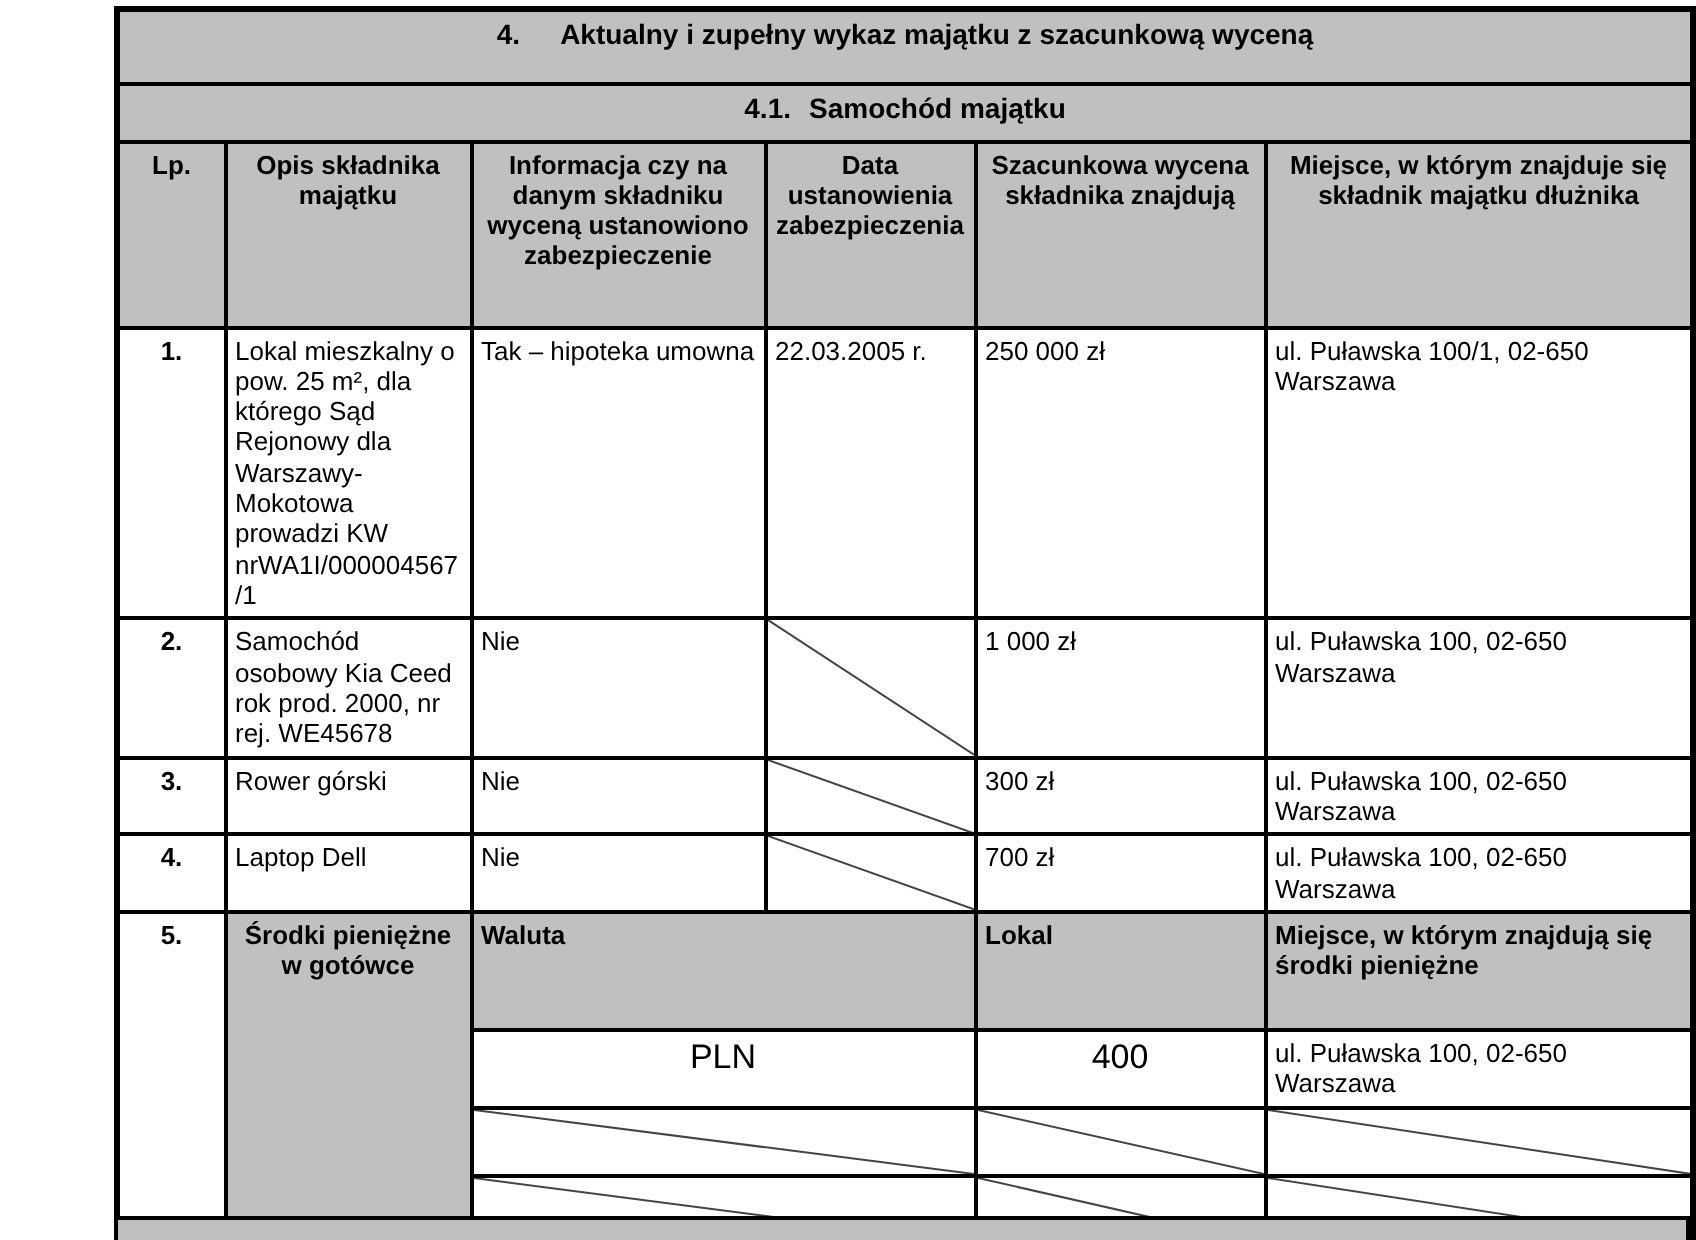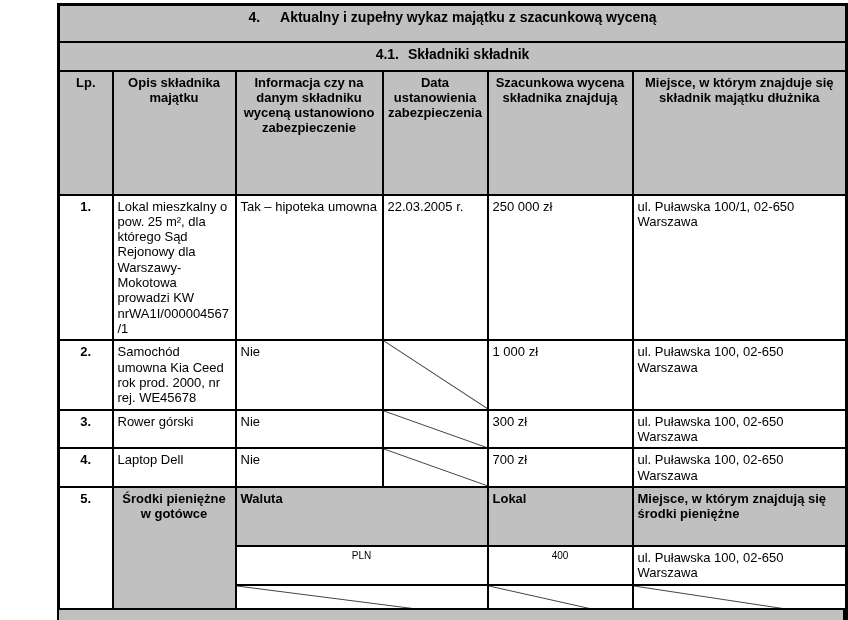--- a/index.html
+++ b/index.html
@@ -62,21 +62,21 @@
     padding-top: 6px;
   }
   .sub-hdr {
     font-weight: bold;
     text-align: left;
     padding-top: 7px;
   }
   .big-val {
     text-align: center;
     vertical-align: middle;
-    font-size: 10px;
+    font-size: 17px;
     padding: 2px 4px;
   }
   .diag-cell { position: relative; padding: 0; }
   .diag-cell svg {
     position: absolute;
     left: 0; top: 0;
     width: 100%; height: 100%;
     display: block;
   }
   .next-section-bar {
@@ -113,46 +113,46 @@
             <span>4.</span>
             <span>Aktualny i zupełny wykaz majątku z szacunkową wyceną</span>
           </span>
         </td>
       </tr>
 
       <tr style="height:29px">
         <td colspan="6" class="gray title-cell">
           <span class="subtitle-inner">
             <span>4.1.</span>
-            <span>Składniki składnik</span>
+            <span>Samochód majątku</span>
           </span>
         </td>
       </tr>
 
-      <tr style="height:124px">
+      <tr style="height:93px">
         <td class="gray col-hdr">Lp.</td>
         <td class="gray col-hdr">Opis składnika majątku</td>
         <td class="gray col-hdr">Informacja czy na danym składniku wyceną ustanowiono zabezpieczenie</td>
         <td class="gray col-hdr">Data ustanowienia zabezpieczenia</td>
         <td class="gray col-hdr">Szacunkowa wycena składnika znajdują</td>
         <td class="gray col-hdr">Miejsce, w którym znajduje się składnik majątku dłużnika</td>
       </tr>
 
       <tr style="height:133px">
         <td class="lp-cell">1.</td>
         <td>Lokal mieszkalny o pow. 25 m², dla którego Sąd Rejonowy dla Warszawy-Mokotowa prowadzi KW nrWA1I/000004567/1</td>
         <td>Tak – hipoteka umowna</td>
         <td>22.03.2005 r.</td>
         <td>250 000 zł</td>
         <td>ul. Puławska 100/1, 02-650 Warszawa</td>
       </tr>
 
       <tr style="height:63px">
         <td class="lp-cell">2.</td>
-        <td>Samochód umowna Kia Ceed rok prod. 2000, nr rej. WE45678</td>
+        <td>Samochód osobowy Kia Ceed rok prod. 2000, nr rej. WE45678</td>
         <td>Nie</td>
         <td class="diag-cell">
           <svg viewBox="0 0 100 100" preserveAspectRatio="none">
             <line x1="0" y1="0" x2="100" y2="100" stroke="#444" stroke-width="1" vector-effect="non-scaling-stroke"></line>
           </svg>
         </td>
         <td>1 000 zł</td>
         <td>ul. Puławska 100, 02-650 Warszawa</td>
       </tr>
 

